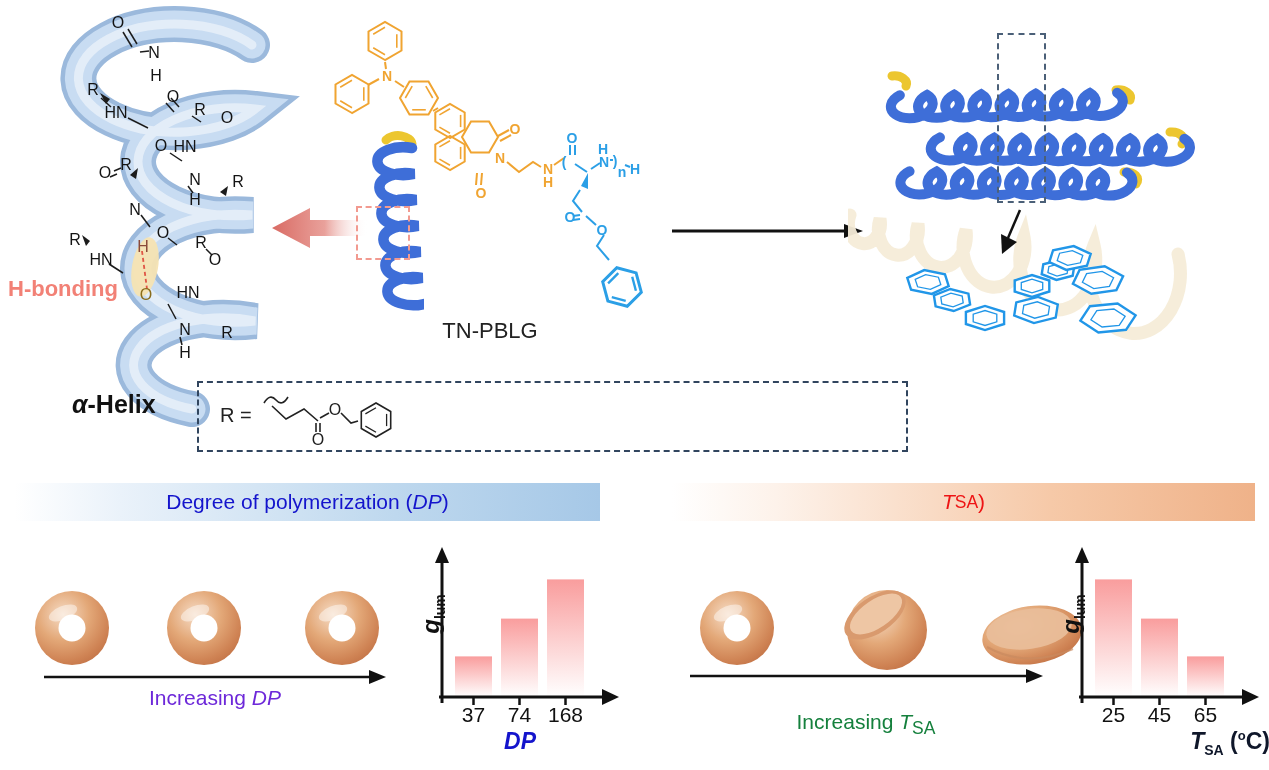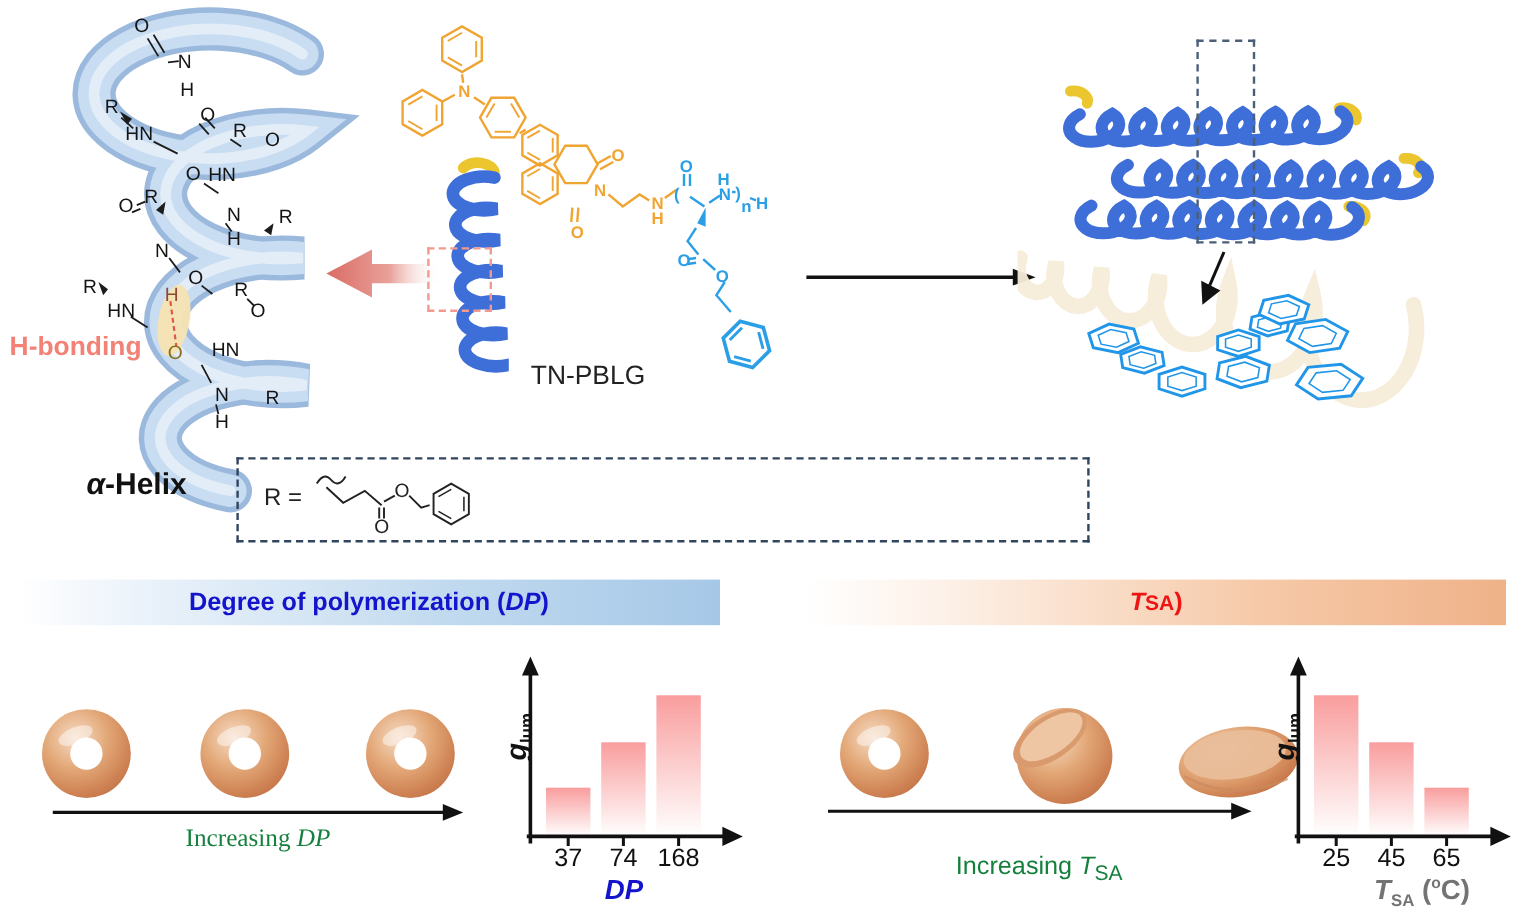--- a/index.html
+++ b/index.html
@@ -6,43 +6,43 @@
   .canvas{position:relative;width:1269px;height:770px;background:#ffffff;overflow:hidden;
           font-family:"Liberation Sans","DejaVu Sans",sans-serif;color:#141414;}
   .abs{position:absolute;}
   svg{display:block;}
   .atom{position:absolute;transform:translate(-50%,-50%);font-size:16px;line-height:1;
         font-family:"Liberation Sans",sans-serif;white-space:nowrap;}
   .satom{position:absolute;transform:translate(-50%,-50%);font-size:14px;font-weight:bold;
          line-height:1;white-space:nowrap;}
   .hbond{left:8px;top:276px;font-size:22px;font-weight:bold;color:#f28176;}
   .ahelix{left:72px;top:390px;font-size:25px;font-weight:bold;color:#111;}
-  .polymer-name{left:420px;top:300px;width:140px;text-align:center;font-size:22px;color:#222;}
+  .polymer-name{left:420px;top:318px;width:140px;text-align:center;font-size:22px;color:#222;}
   .selfassembly{left:650px;top:186px;width:200px;text-align:center;font-style:italic;font-size:21px;color:#111;}
   .chiralpacking{left:928px;top:388px;width:180px;text-align:center;font-size:21px;font-weight:bold;color:#111;}
   .defbox{left:197px;top:381px;width:711px;height:71px;border:2px dashed #31455e;box-sizing:border-box;}
   .r-equals{left:220px;top:404px;font-size:20px;color:#222;}
   .defline{left:545px;top:401px;font-size:21px;color:#222;}
   .defline i{font-size:24px;}
   .defline sub{font-size:14px;}
-  .banner{height:38px;display:flex;align-items:center;justify-content:center;font-size:21px;font-weight:bold;}
+  .banner{height:38px;display:flex;align-items:center;justify-content:center;font-size:21px;}
   .banner-dp{left:15px;top:483px;width:585px;color:#1414cc;
      background:linear-gradient(90deg,#ffffff 0%,#eaf2fa 18%,#bed8ee 65%,#a6c8e7 100%);}
   .banner-tsa{left:672px;top:483px;width:583px;color:#ee1414;
      background:linear-gradient(90deg,#ffffff 0%,#fdf2ea 18%,#f6c9a8 65%,#efb289 100%);}
   .increasing{top:686px;text-align:center;font-size:21px;}
-  .inc-dp{left:40px;width:350px;color:#15803d;font-family:Liberation Serif, serif;}
+  .inc-dp{left:40px;width:350px;color:#6d28d9;}
   .inc-tsa{left:686px;width:360px;color:#15803d;margin-top:24px;}
   .glum{width:64px;text-align:center;font-weight:bold;font-size:23px;color:#111;
         transform:rotate(-90deg);transform-origin:center;}
   .glum i{font-size:24px;}
   .glum sub{font-size:14px;}
   .xlabel{top:728px;text-align:center;font-weight:bold;font-size:23px;font-style:normal;}
   .xlabel-dp{left:455px;width:130px;color:#1414cc;}
-  .xlabel-tsa{left:1100px;width:170px;color:#737373;}
+  .xlabel-tsa{left:1100px;width:170px;color:#0f172a;text-align:right;}
   .xlabel sub{font-size:14px;}
   .xlabel sup{font-size:13px;}
   .dashednavy{left:997px;top:33px;width:49px;height:170px;border:2px dashed #4b6078;box-sizing:border-box;}
   .dashedpink{left:356px;top:206px;width:54px;height:54px;border:2px dashed #f29a90;box-sizing:border-box;}
   sub,sup{line-height:0;}
 </style>
 </head>
 <body>
 
 <div class="canvas">

